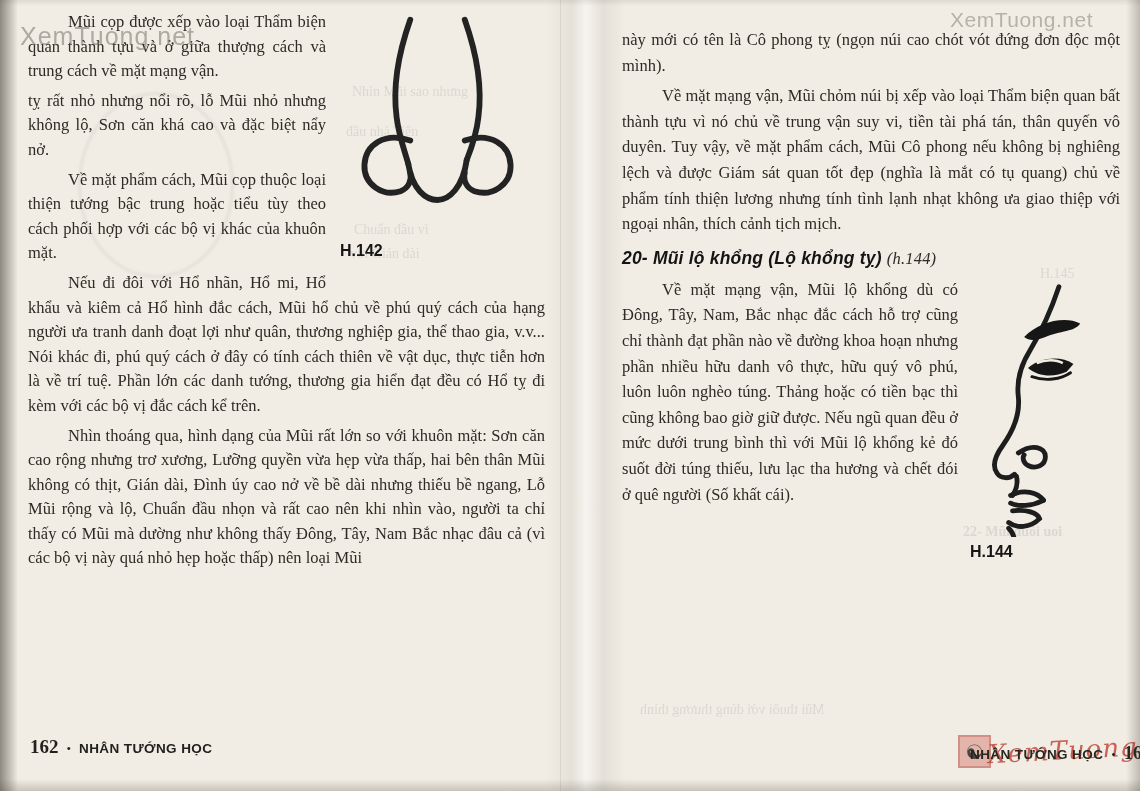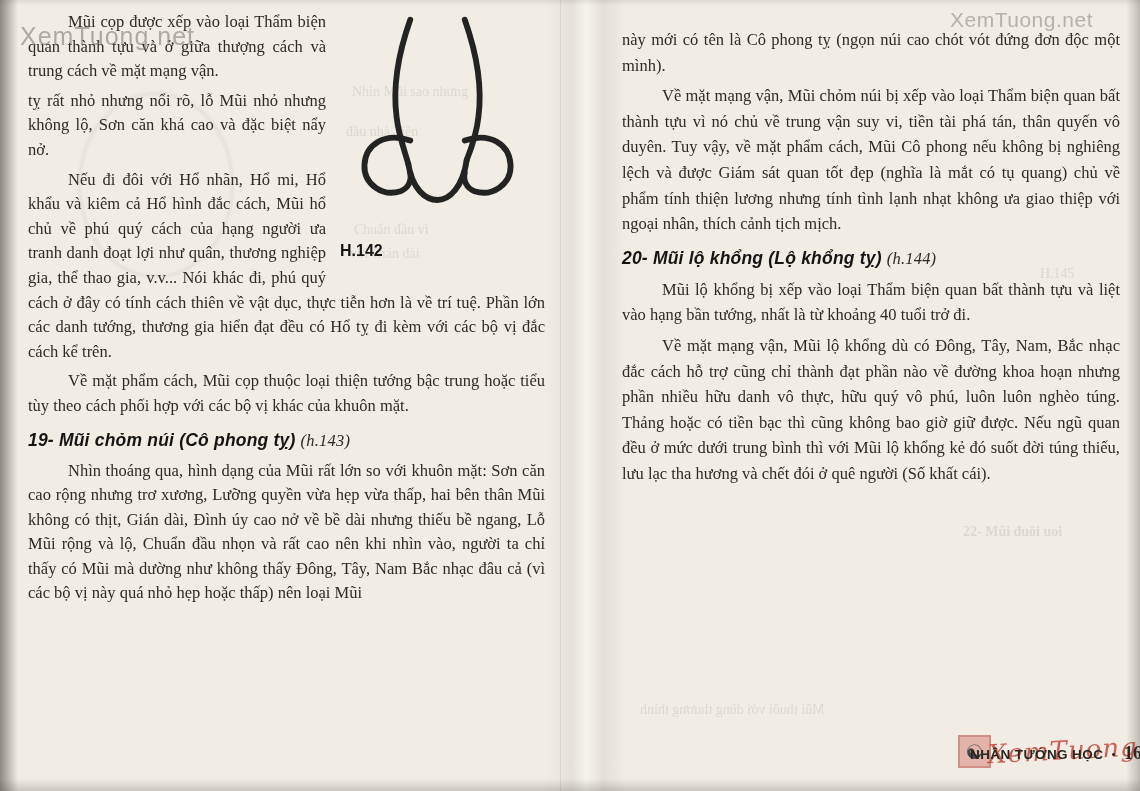--- a/index.html
+++ b/index.html
@@ -100,46 +100,68 @@
           <path d="M70 156 C74 182 88 193 100 193 C112 193 126 180 130 152"></path>
           <path d="M72 132 C46 123 26 136 25 157 C24 177 44 190 62 184 C70 181 74 173 72 165"></path>
           <path d="M128 132 C154 123 174 136 175 157 C176 177 156 190 138 184 C130 181 126 173 128 165"></path>
         </g>
       </svg>
       <div class="fig-label">H.142</div>
     </div>
 
     <p class="para">Mũi cọp được xếp vào loại Thẩm biện quan thành tựu và ở giữa thượng cách và trung cách về mặt mạng vận.</p>
     <p class="para no-indent">tỵ rất nhỏ nhưng nổi rõ, lỗ Mũi nhỏ nhưng không lộ, Sơn căn khá cao và đặc biệt nẩy nở.</p>
+    <p class="para">Về mặt phẩm cách, Mũi cọp thuộc loại thiện tướng bậc trung hoặc tiểu tùy theo cách phối hợp với các bộ vị khác của khuôn mặt.</p>
     <p class="para">Nếu đi đôi với Hổ nhãn, Hổ mi, Hổ khẩu và kiêm cả Hổ hình đắc cách, Mũi hổ chủ về phú quý cách của hạng người ưa tranh danh đoạt lợi như quân, thương nghiệp gia, thể thao gia, v.v... Nói khác đi, phú quý cách ở đây có tính cách thiên về vật dục, thực tiễn hơn là về trí tuệ. Phần lớn các danh tướng, thương gia hiển đạt đều có Hổ tỵ đi kèm với các bộ vị đắc cách kể trên.</p>
-    <p class="para">Về mặt phẩm cách, Mũi cọp thuộc loại thiện tướng bậc trung hoặc tiểu tùy theo cách phối hợp với các bộ vị khác của khuôn mặt.</p>
 
-    <h3 class="heading">
-      <span>19- Mũi chỏm núi (Cô phong tỵ)</span>
-      <span class="ref">(h.143)</span>
-    </h3>
 
 
     <p class="para">Nhìn thoáng qua, hình dạng của Mũi rất lớn so với khuôn mặt: Sơn căn cao rộng nhưng trơ xương, Lưỡng quyền vừa hẹp vừa thấp, hai bên thân Mũi không có thịt, Gián dài, Đình úy cao nở về bề dài nhưng thiếu bề ngang, Lỗ Mũi rộng và lộ, Chuẩn đầu nhọn và rất cao nên khi nhìn vào, người ta chỉ thấy có Mũi mà dường như không thấy Đông, Tây, Nam Bắc nhạc đâu cả (vì các bộ vị này quá nhỏ hẹp hoặc thấp) nên loại Mũi</p>
   </div>
 
   <div class="page page-right">
     <p class="para no-indent">này mới có tên là Cô phong tỵ (ngọn núi cao chót vót đứng đơn độc một mình).</p>
     <p class="para">Về mặt mạng vận, Mũi chỏm núi bị xếp vào loại Thẩm biện quan bất thành tựu vì nó chủ về trung vận suy vi, tiền tài phá tán, thân quyến vô duyên. Tuy vậy, về mặt phẩm cách, Mũi Cô phong nếu không bị nghiêng lệch và được Giám sát quan tốt đẹp (nghĩa là mắt có tụ quang) chủ về phẩm tính thiện lương nhưng tính tình lạnh nhạt không ưa giao thiệp với ngoại nhân, thích cảnh tịch mịch.</p>
 
     <h3 class="heading">
       <span>20- Mũi lộ khổng (Lộ khổng tỵ)</span>
       <span class="ref">(h.144)</span>
     </h3>
 
+    <div class="fig fig-144">
+      <svg width="145" height="256" viewBox="0 0 150 265">
+        <g fill="none" stroke="#1d1d1d" stroke-width="5" stroke-linecap="round">
+          <path d="M92 6 C84 30 74 52 62 72 C52 88 48 104 50 120 C52 140 44 156 34 170 C26 181 22 191 28 199 C32 205 41 205 46 200"></path>
+          <path d="M50 178 C64 168 78 172 78 182 C78 191 68 195 60 191 C55 188 54 183 56 180"></path>
+          <path d="M48 202 C50 210 48 216 44 222"></path>
+          <path d="M42 222 C56 215 70 219 76 227"></path>
+          <path d="M76 227 C64 233 50 234 42 230"></path>
+          <path d="M44 238 C58 236 70 240 72 246 C62 256 48 256 40 250"></path>
+          <path d="M40 256 C48 264 48 276 38 284 C34 287 30 286 30 282"></path>
+        </g>
+        <g fill="#161616">
+          <path d="M56 58 C72 42 98 36 114 44 C110 52 92 52 78 58 C68 62 61 62 56 58 Z"></path>
+          <path d="M60 90 C73 79 94 77 107 86 L100 94 C87 100 70 99 60 90 Z"></path>
+        </g>
+        <g stroke="#161616" stroke-width="3" fill="none" stroke-linecap="round">
+          <path d="M64 99 C78 104 94 102 104 95"></path>
+        </g>
+        <path d="M69 85 C78 81 89 81 96 85" stroke="#f1ede4" stroke-width="2.5" fill="none"></path>
+      </svg>
+      <div class="fig-label">H.144</div>
+    </div>
 
-    <p class="para">Mũi lộ khổng bị xếp vào loại Thẩm biện quan bất thành tựu và liệt vào hạng bần tướng, nhất là từ khoảng 40 tuổi trở đi.</p>
     <p class="para">Về mặt mạng vận, Mũi lộ khổng dù có Đông, Tây, Nam, Bắc nhạc đắc cách hỗ trợ cũng chỉ thành đạt phần nào về đường khoa hoạn nhưng phần nhiều hữu danh vô thực, hữu quý vô phú, luôn luôn nghèo túng. Thảng hoặc có tiền bạc thì cũng không bao giờ giữ được. Nếu ngũ quan đều ở mức dưới trung bình thì với Mũi lộ khổng kẻ đó suốt đời túng thiếu, lưu lạc tha hương và chết đói ở quê người (Số khất cái).</p>
   </div>
 
+  <div class="footer-left">
+    <span class="pagenum">162</span>
+    <span class="sep">•</span>
+    <span class="book-title">NHÂN TƯỚNG HỌC</span>
+  </div>
 
   <div class="footer-right-wrap">
     <div class="logo-tile">☯</div>
     <div class="wm-script">XemTuong.net</div>
     <div class="footer-right">
       <span class="book-title">NHÂN TƯỚNG HỌC</span>
       <span class="sep">•</span>
       <span class="pagenum">163</span>
     </div>
   </div>

